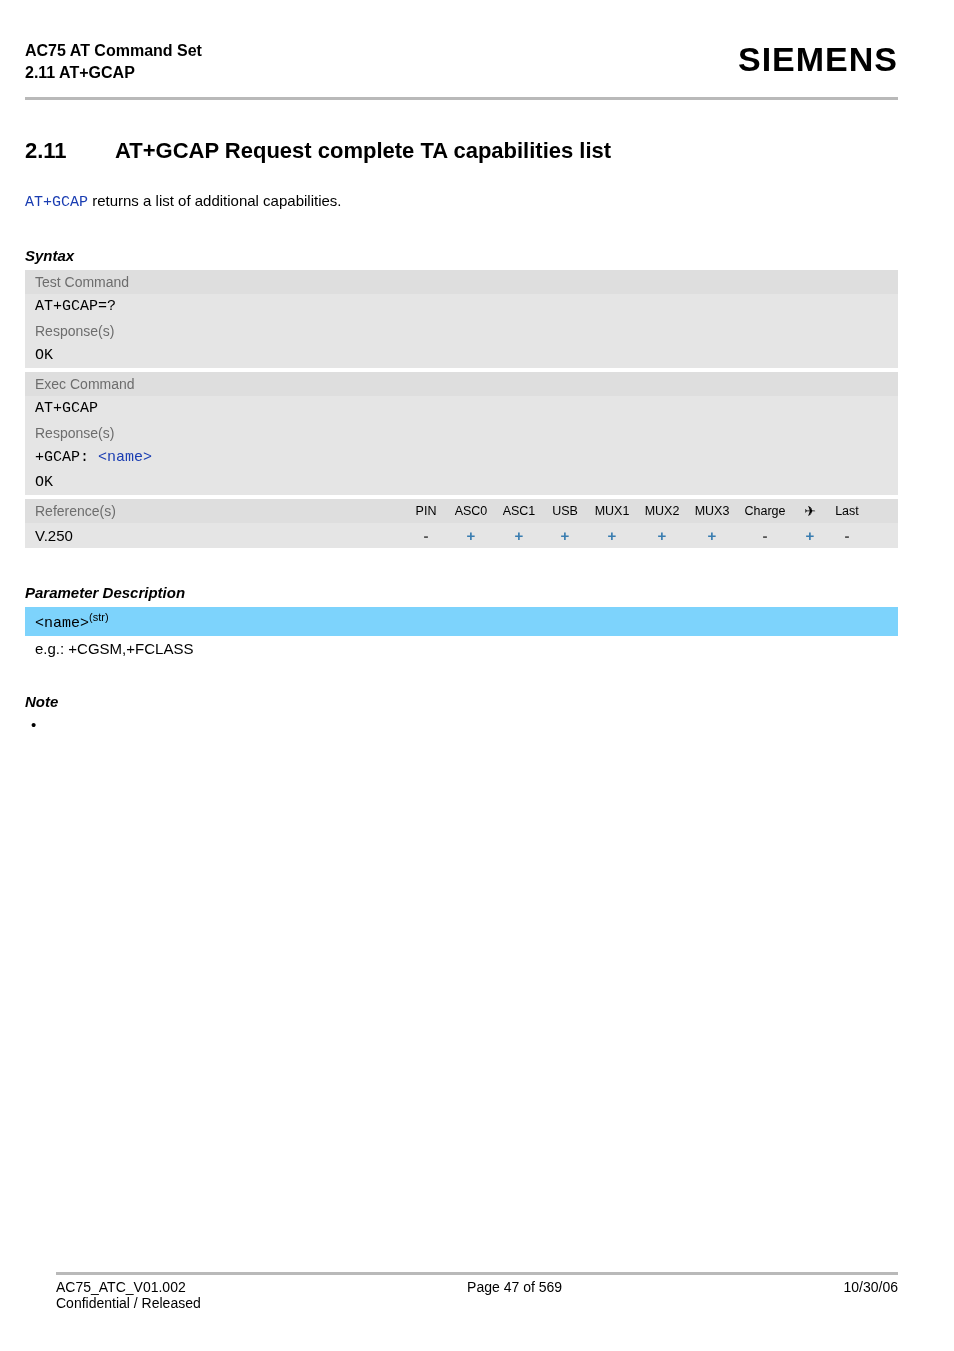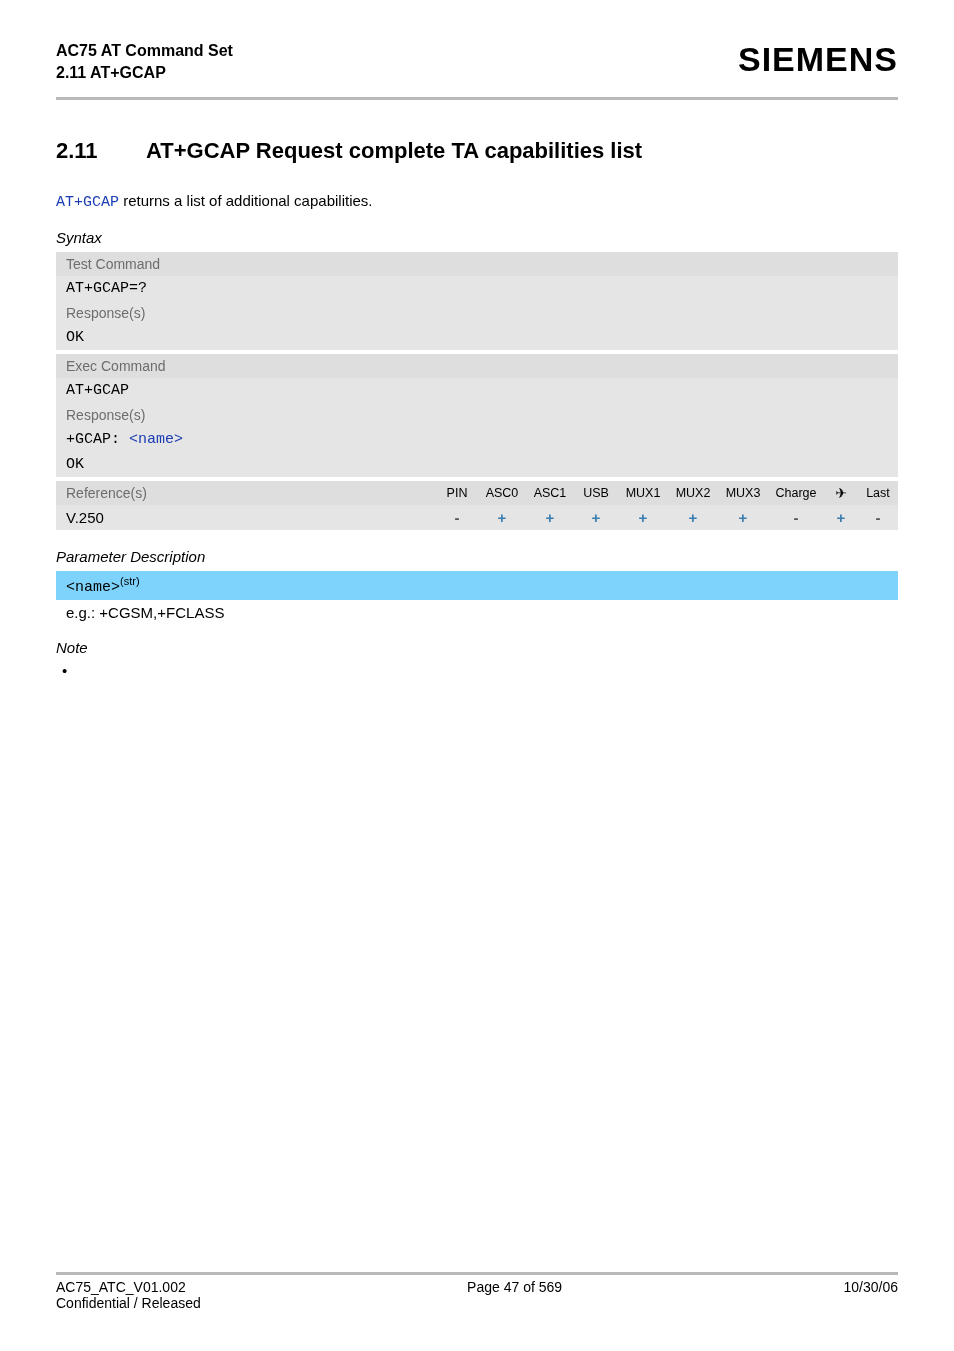--- a/index.html
+++ b/index.html
@@ -1,26 +1,26 @@
 <!DOCTYPE html>
 <html><head>
 <meta charset="utf-8">
 <style>
   * { box-sizing: border-box; margin: 0; padding: 0; }
   html, body { width: 954px; height: 1351px; background: #fff; font-family: Arial, Helvetica, sans-serif; color: #000; }
-  .page { position: relative; width: 954px; height: 1351px; padding: 40px 56px 0 56px; }
+  .page { position: relative; width: 954px; height: 1351px; padding: 40px 56px 0 25px; }
   .header { display: flex; justify-content: space-between; align-items: flex-start; padding-bottom: 8px; }
   .header-left { font-size: 16px; font-weight: bold; line-height: 1.35; }
   .siemens { font-family: Arial, sans-serif; font-weight: 900; font-size: 34px; letter-spacing: 1px; }
   .top-rule { border: none; border-top: 3px solid #b9b9b9; margin-top: 6px; }
   .section-heading { font-size: 22px; font-weight: bold; margin-top: 38px; display: flex; }
   .section-heading .num { width: 90px; }
   .intro { margin-top: 28px; font-size: 15px; }
   .intro .link { color: #1a3db2; font-family: "Courier New", monospace; font-size: 15px; }
-  .subhead { font-size: 15px; font-weight: normal; font-style: italic; margin-top: 18px; margin-bottom: 6px; }
+  .subhead { font-size: 15px; font-weight: bold; font-style: italic; margin-top: 36px; margin-bottom: 6px; }
   .syntax-block { width: 100%; }
   .row { padding: 4px 10px; font-size: 14px; }
   .row.mono { font-family: "Courier New", monospace; font-size: 15px; }
   .row.label { color: #6d6d6d; }
   .bg-dark { background: #dedede; }
   .bg-light { background: #e5e5e5; }
   .divider { height: 4px; background: #fff; }
   .ref-row { display: flex; }
   .ref-left { flex: 0 0 380px; padding: 4px 10px; font-size: 14px; }
   .ref-right { flex: 1; display: grid; grid-template-columns: 42px 48px 48px 44px 50px 50px 50px 56px 34px 40px; align-items: center; font-size: 12.5px; }

